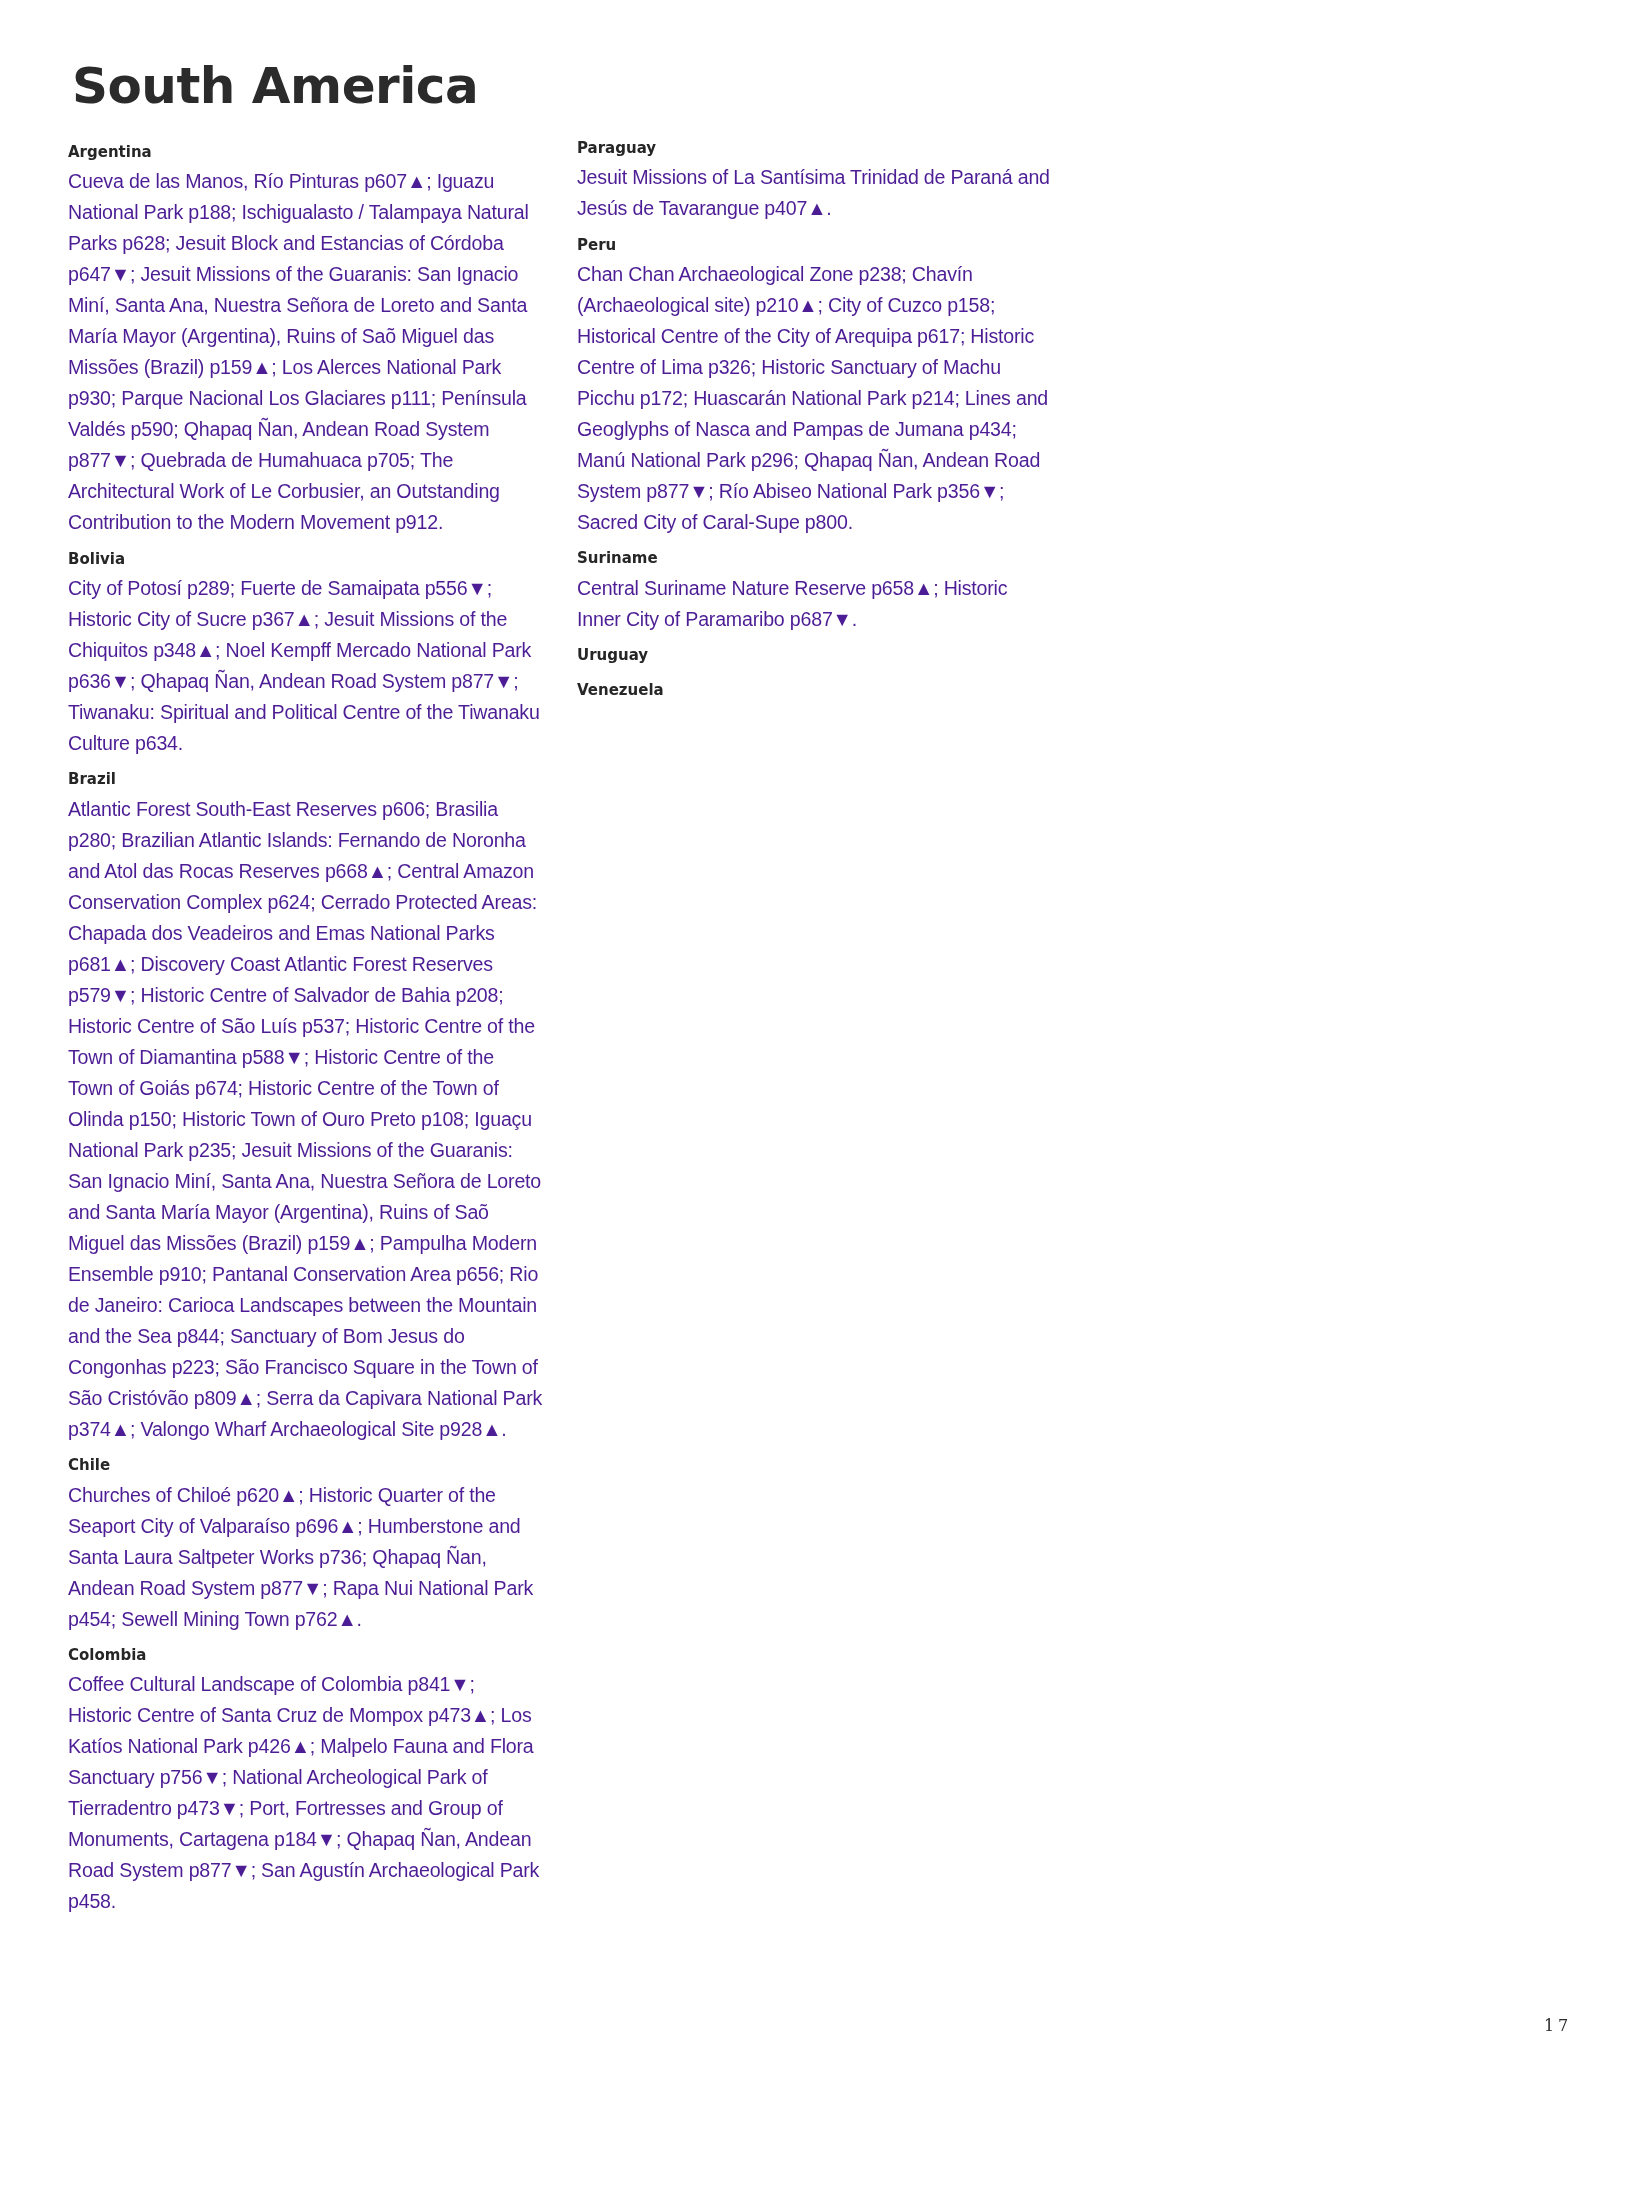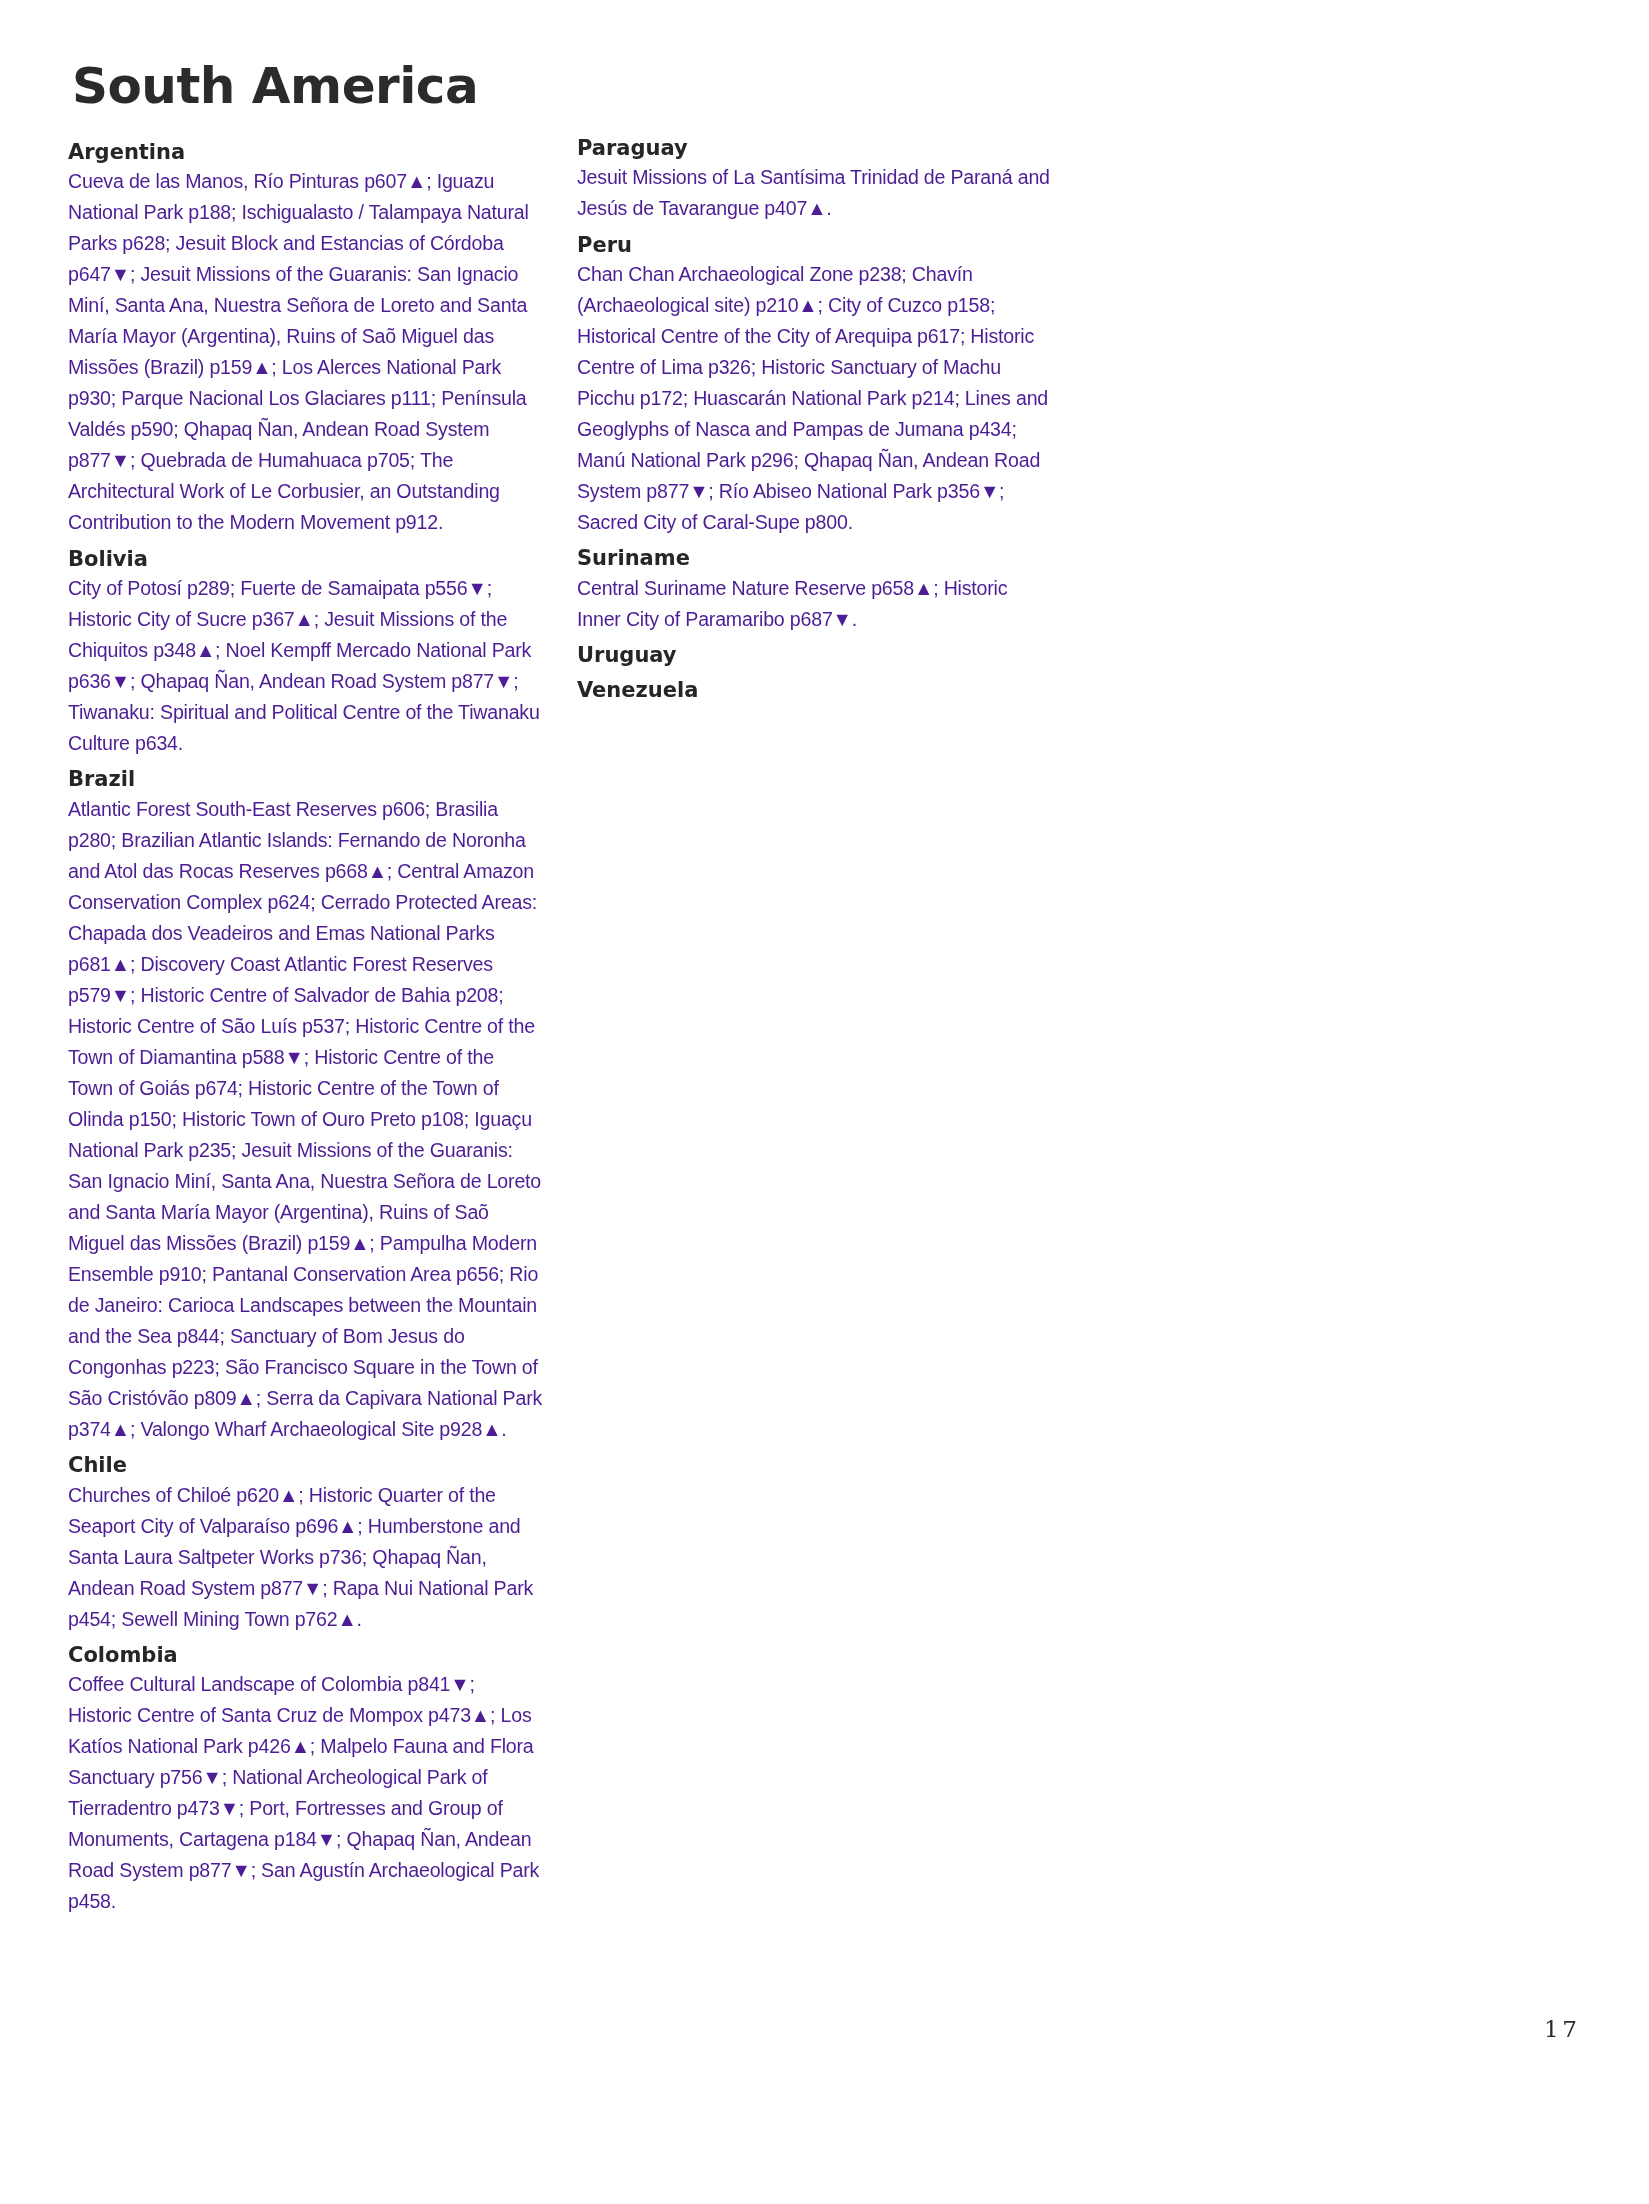--- a/index.html
+++ b/index.html
@@ -29,39 +29,39 @@
     .column {
       position: absolute;
       top: 139px;
     }
     .col-left { left: 68px; width: 475px; }
     .col-right { left: 577px; width: 475px; top: 135px; }
     .entry { margin: 0 0 7.3px 0; }
     .country {
       font-family: "DejaVu Sans", "Liberation Sans", sans-serif;
       font-weight: bold;
-      font-size: 21px;
+      font-size: 15px;
       line-height: 27.4px;
       color: #262626;
       margin: 0;
     }
     .sites {
       font-family: "Liberation Sans", "DejaVu Sans", sans-serif;
       font-size: 19.6px;
       line-height: 31px;
       color: #4c1d95;
       margin: 0;
       letter-spacing: -0.2px;
     }
     .page-number {
       position: absolute;
       left: 1544px;
       top: 2016px;
       font-family: "DejaVu Serif", "Liberation Serif", serif;
-      font-size: 23px;
+      font-size: 16px;
       letter-spacing: 3.7px;
       color: #2a2a2a;
     }
   </style>
 </head>
 <body>
 
 <h1 class="page-title">South America</h1>
 
 <div class="column col-left">

